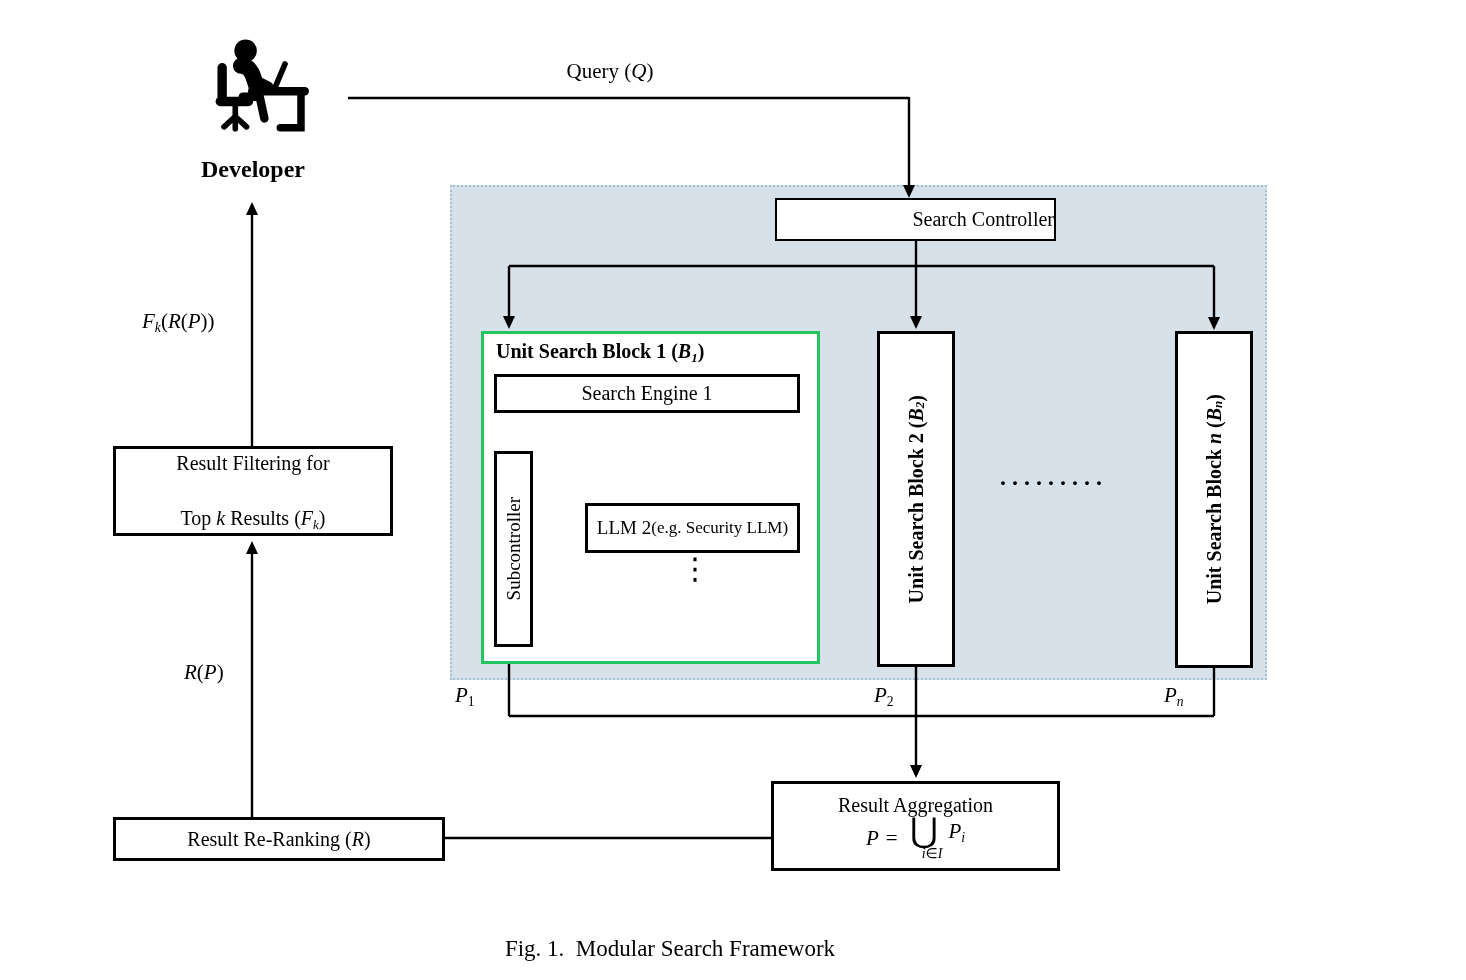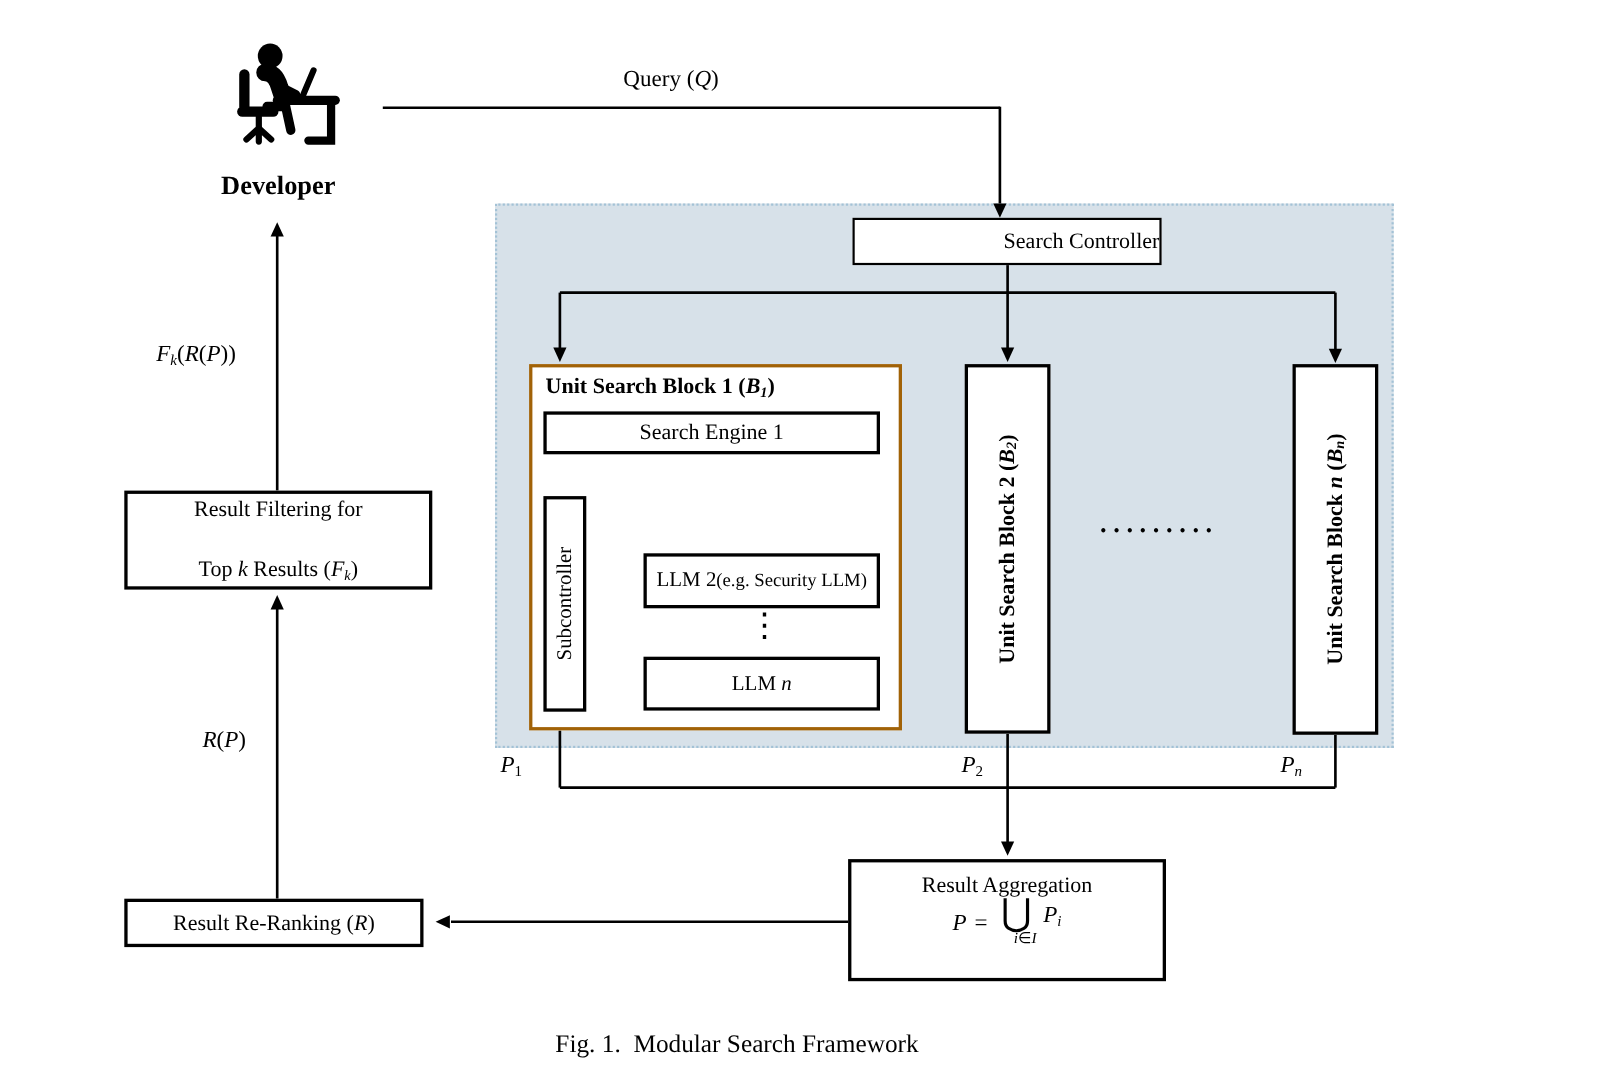--- a/index.html
+++ b/index.html
@@ -122,68 +122,65 @@
 <div class="mathlbl" style="left:184px; top:660px;"><i>R</i><span>(</span><i>P</i><span>)</span></div>
 
 <div class="mathlbl" style="left:455px; top:683px;"><i>P</i><span class="sb">1</span></div>
 <div class="mathlbl" style="left:874px; top:683px;"><i>P</i><span class="sb">2</span></div>
 <div class="mathlbl" style="left:1164px; top:683px;"><i>P</i><i class="sb">n</i></div>
 
 <div class="box thin" style="left:775px; top:198px; width:281px; height:43px; font-size:20px;">
   <span>Search Controller</span>
 </div>
 
-<div class="abs" style="left:481px; top:331px; width:339px; height:333px; background:#fff; border:3px solid #a16207; box-sizing:border-box;">
+<div class="abs" style="left:481px; top:331px; width:339px; height:333px; background:#fff; border:3px solid #22c55e; box-sizing:border-box;">
   <div class="abs bold" style="left:12px; top:6px; font-size:20px;"><span>Unit Search Block 1 (</span><i>B</i><i class="sb">1</i><span>)</span></div>
 
   <div class="box" style="left:10px; top:40px; width:306px; height:39px; font-size:20px;">
     <span>Search Engine 1</span>
   </div>
 
   <div class="box" style="left:10px; top:117px; width:39px; height:196px; font-size:19px;">
     <span class="vtext">Subcontroller</span>
   </div>
 
 
   <div class="box two-line" style="left:101px; top:169px; width:215px; height:50px; font-size:19px; flex-direction:row;">
     <div>LLM 2</div>
     <div class="small2">(e.g. Security LLM)</div>
   </div>
 
   <div class="abs" style="left:196px; top:220px; font-size:30px; line-height:1;">⋮</div>
 
-  <div class="box" style="left:101px; top:263px; width:215px; height:49px; font-size:19px;">
-    <span><span>LLM </span><i>n</i></span>
-  </div>
 </div>
 
 <div class="box" style="left:877px; top:331px; width:78px; height:336px; font-size:20px;">
   <span class="vtext bold"><span>Unit Search Block 2 (</span><i>B</i><i class="sb">2</i><span>)</span></span>
 </div>
 
 <div class="abs bold" style="left:1000px; top:464px; font-size:24px; letter-spacing:6px;">.........</div>
 
 <div class="box" style="left:1175px; top:331px; width:78px; height:337px; font-size:20px;">
   <span class="vtext bold"><span>Unit Search Block </span><i>n</i><span> (</span><i>B</i><i class="sb">n</i><span>)</span></span>
 </div>
 
-<div class="box" style="left:771px; top:781px; width:289px; height:111px; flex-direction:column; justify-content:flex-start; padding-top:10px;">
+<div class="box" style="left:771px; top:781px; width:289px; height:90px; flex-direction:column; justify-content:flex-start; padding-top:10px;">
   <div style="font-size:20px;">Result Aggregation</div>
   <div class="f-row">
     <i>P</i>
     <span style="margin:0 0 0 7px;">=</span>
     <span class="f-union">
       <span class="f-op">⋃</span>
       <span class="f-cond"><i>i</i><span>∈</span><i>I</i></span>
     </span>
     <span style="margin-bottom:14px;"><i>P</i><i class="sb">i</i></span>
   </div>
 </div>
 
-<div class="box" style="left:113px; top:817px; width:272px; height:44px; font-size:20px;">
+<div class="box" style="left:113px; top:817px; width:332px; height:44px; font-size:20px;">
   <span><span>Result Re-Ranking (</span><i>R</i><span>)</span></span>
 </div>
 
 <div class="box" style="left:113px; top:446px; width:280px; height:90px; font-size:20px; flex-direction:column; line-height:1.55;gap:24px;">
   <div>Result Filtering for</div>
   <div><span>Top </span><i>k</i><span> Results (</span><i>F</i><i class="sb">k</i><span>)</span></div>
 </div>
 
 <div class="abs caption" style="left:170px; top:936px; width:1000px; text-align:center; font-size:23px;">Fig. 1.  Modular Search Framework</div>
 

